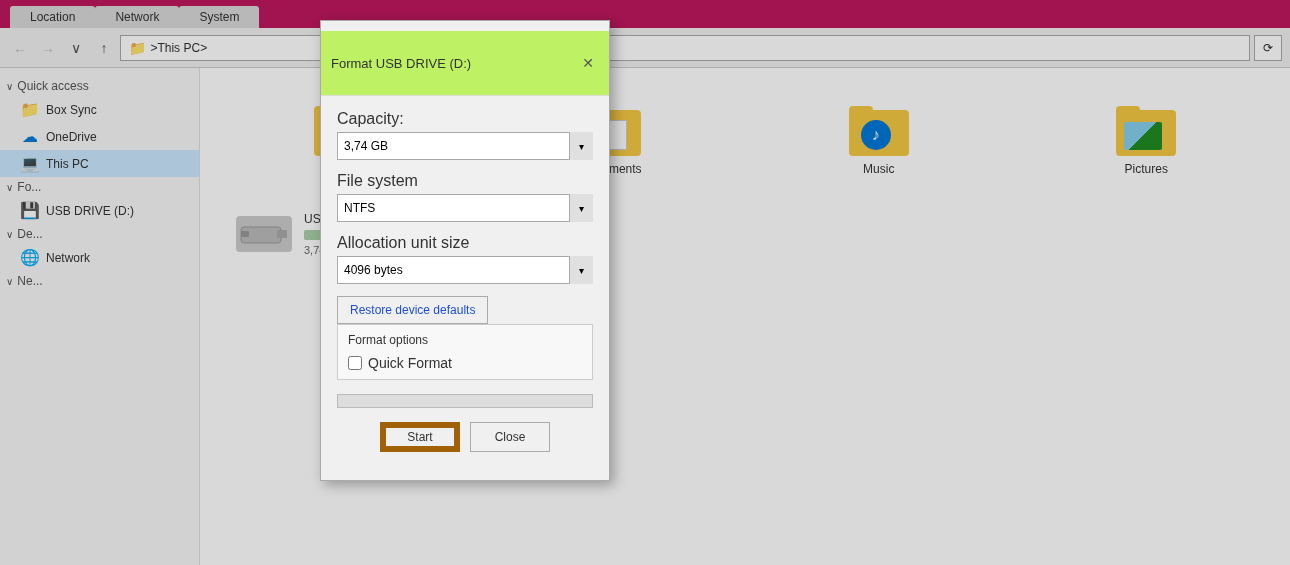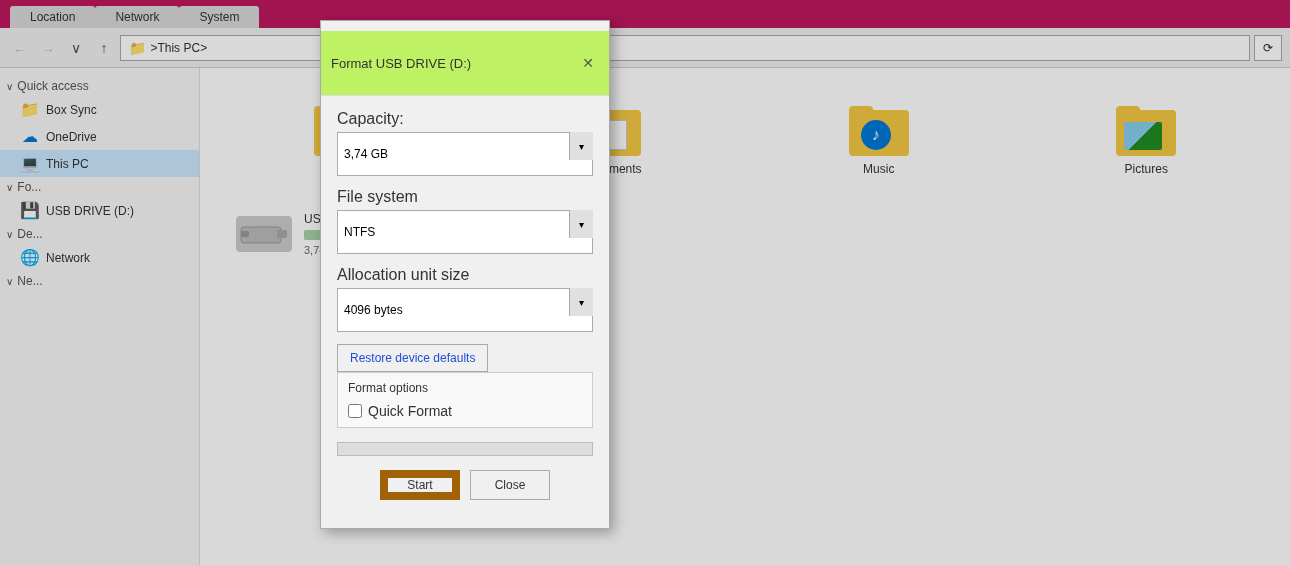--- a/index.html
+++ b/index.html
@@ -280,21 +280,21 @@
       display: flex;
       align-items: center;
       justify-content: space-between;
     }
     .select-wrapper {
       position: relative;
       width: 100%;
     }
     .select-wrapper select {
       width: 100%;
-      height: 44px;
+      height: 28px;
       background: #fff;
       border: 1px solid #aaa;
       font-size: 12px;
       padding: 0 6px;
       appearance: none;
       -webkit-appearance: none;
       cursor: pointer;
     }
     .select-arrow {
       position: absolute;
@@ -363,21 +363,21 @@
     .dialog-footer {
       display: flex;
       justify-content: center;
       gap: 10px;
       padding-bottom: 14px;
     }
     .btn-start {
       width: 80px;
       height: 30px;
       background: #f0f0f0;
-      border: 8px solid #a16207;
+      border: 6px solid #a16207;
       font-size: 12px;
       cursor: pointer;
       color: #333;
       text-align: center;
     }
     .btn-close {
       width: 80px;
       height: 30px;
       background: #f0f0f0;
       border: 1px solid #aaa;

